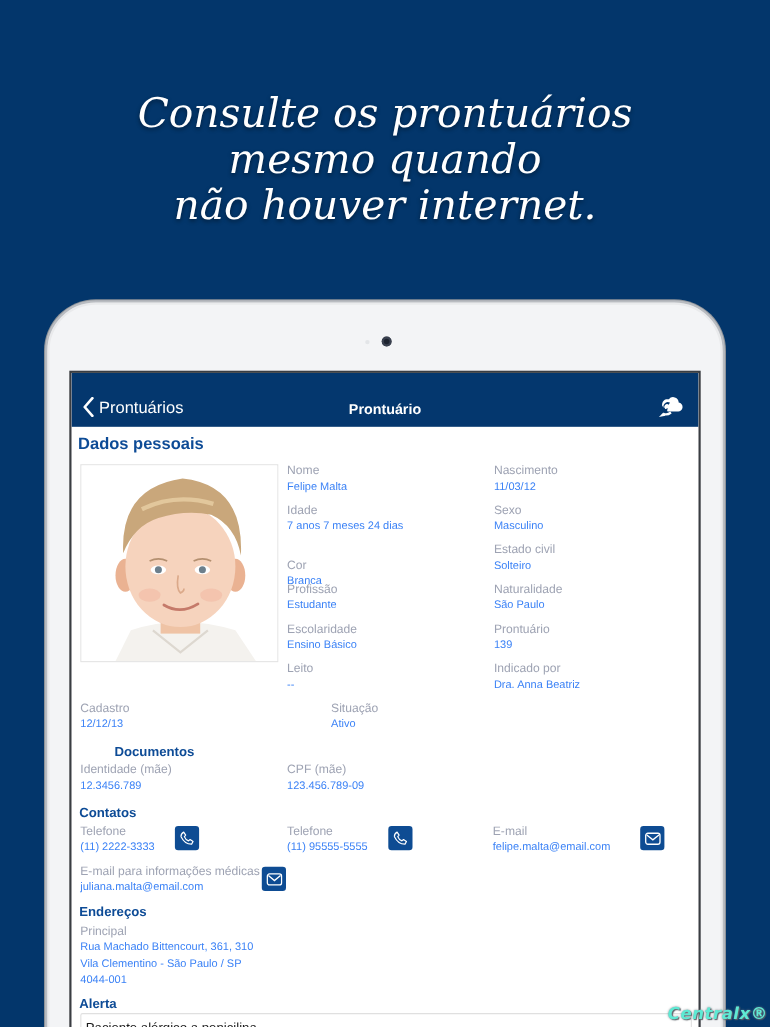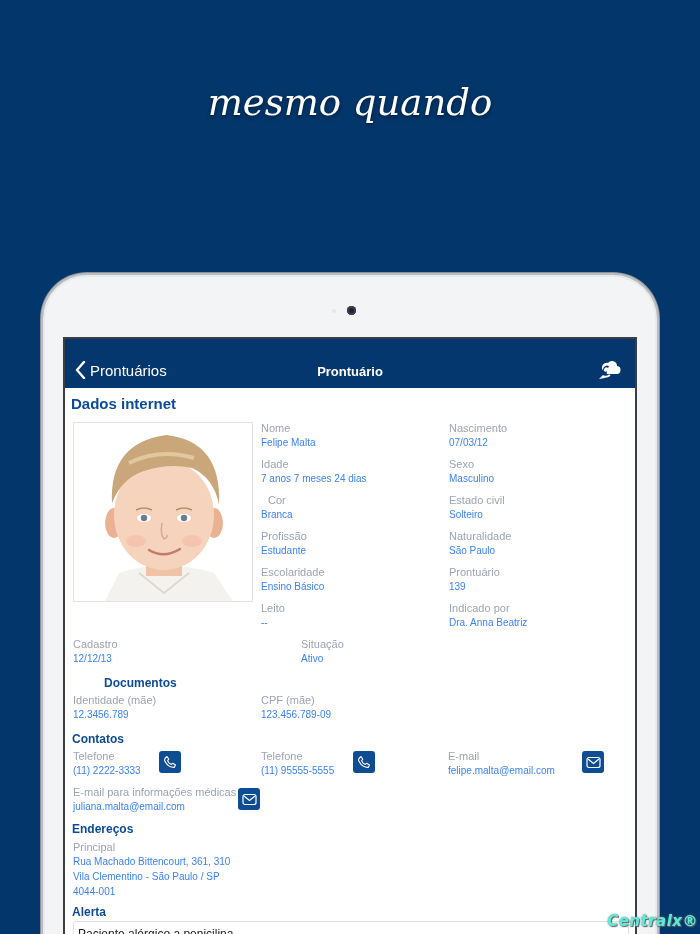--- a/index.html
+++ b/index.html
@@ -118,21 +118,23 @@
     font-size: 15px;
     color: #5eead4;
     text-shadow: 0 0 2px #7d8289, 1px 1px 1px #555a60;
     letter-spacing: 0.5px;
   }
 </style>
 </head>
 <body>
 
 <div class="headline">
+  <div>Consulte os prontuários</div>
   <div>mesmo quando</div>
+  <div>não houver internet.</div>
 </div>
 
 <div class="tablet">
   <div class="sensor-dot"></div>
   <div class="camera-dot"></div>
 </div>
 
 <div class="screen">
   <div class="navbar">
     <div class="nav-back">
@@ -146,21 +148,21 @@
       <svg width="26" height="26" viewBox="0 0 26 26">
         <path d="M7 12 a5 5 0 0 1 6 -6 a5 5 0 0 1 9 3 a4 4 0 0 1 -1 8 h-9" fill="#ffffff"></path>
         <path d="M14 9 a4 4 0 0 0 -5 6 l-2 1 l4 3 l1 -5 l-2 1 a2.5 2.5 0 0 1 3 -4z" fill="#04376e"></path>
         <path d="M4 22 l4 -4 l2 3 z" fill="#ffffff"></path>
         <path d="M8 19 q3 2 7 -1" stroke="#ffffff" stroke-width="2" fill="none"></path>
       </svg>
     </div>
   </div>
 
   <div class="content">
-    <div class="abs section-title big" style="left:6px; top:7px;">Dados internet</div>
+    <div class="abs section-title big" style="left:6px; top:7px;">Dados pessoais</div>
 
     <div class="photo">
       <svg width="180" height="180" viewBox="0 0 180 180">
         <rect width="180" height="180" fill="#ffffff"></rect>
 
         <path d="M30 180 L45 150 Q90 135 140 150 L160 180 Z" fill="#f4f2ee"></path>
         <path d="M65 150 L90 170 L115 150" stroke="#ddd8d0" stroke-width="2" fill="none"></path>
 
         <rect x="72" y="128" width="36" height="25" fill="#efc3a5"></rect>
 
@@ -187,33 +189,33 @@
         <path d="M75 127 Q90 136 106 126" stroke="#c57a6a" stroke-width="2.5" fill="none" stroke-linecap="round"></path>
       </svg>
     </div>
 
     <div class="abs" style="left:196px; top:34px;">
       <div class="lbl">Nome</div>
       <div class="val">Felipe Malta</div>
     </div>
     <div class="abs" style="left:384px; top:34px;">
       <div class="lbl">Nascimento</div>
-      <div class="val">07/03/12</div>
+      <div class="val">11/03/12</div>
     </div>
 
     <div class="abs" style="left:196px; top:70px;">
       <div class="lbl">Idade</div>
       <div class="val">7 anos 7 meses 24 dias</div>
     </div>
     <div class="abs" style="left:384px; top:70px;">
       <div class="lbl">Sexo</div>
       <div class="val">Masculino</div>
     </div>
 
-    <div class="abs" style="left:196px; top:106px;text-align:center;">
+    <div class="abs" style="left:196px; top:120px;">
       <div class="lbl">Cor</div>
       <div class="val">Branca</div>
     </div>
     <div class="abs" style="left:384px; top:106px;">
       <div class="lbl">Estado civil</div>
       <div class="val">Solteiro</div>
     </div>
 
     <div class="abs" style="left:196px; top:142px;">
       <div class="lbl">Profissão</div>

